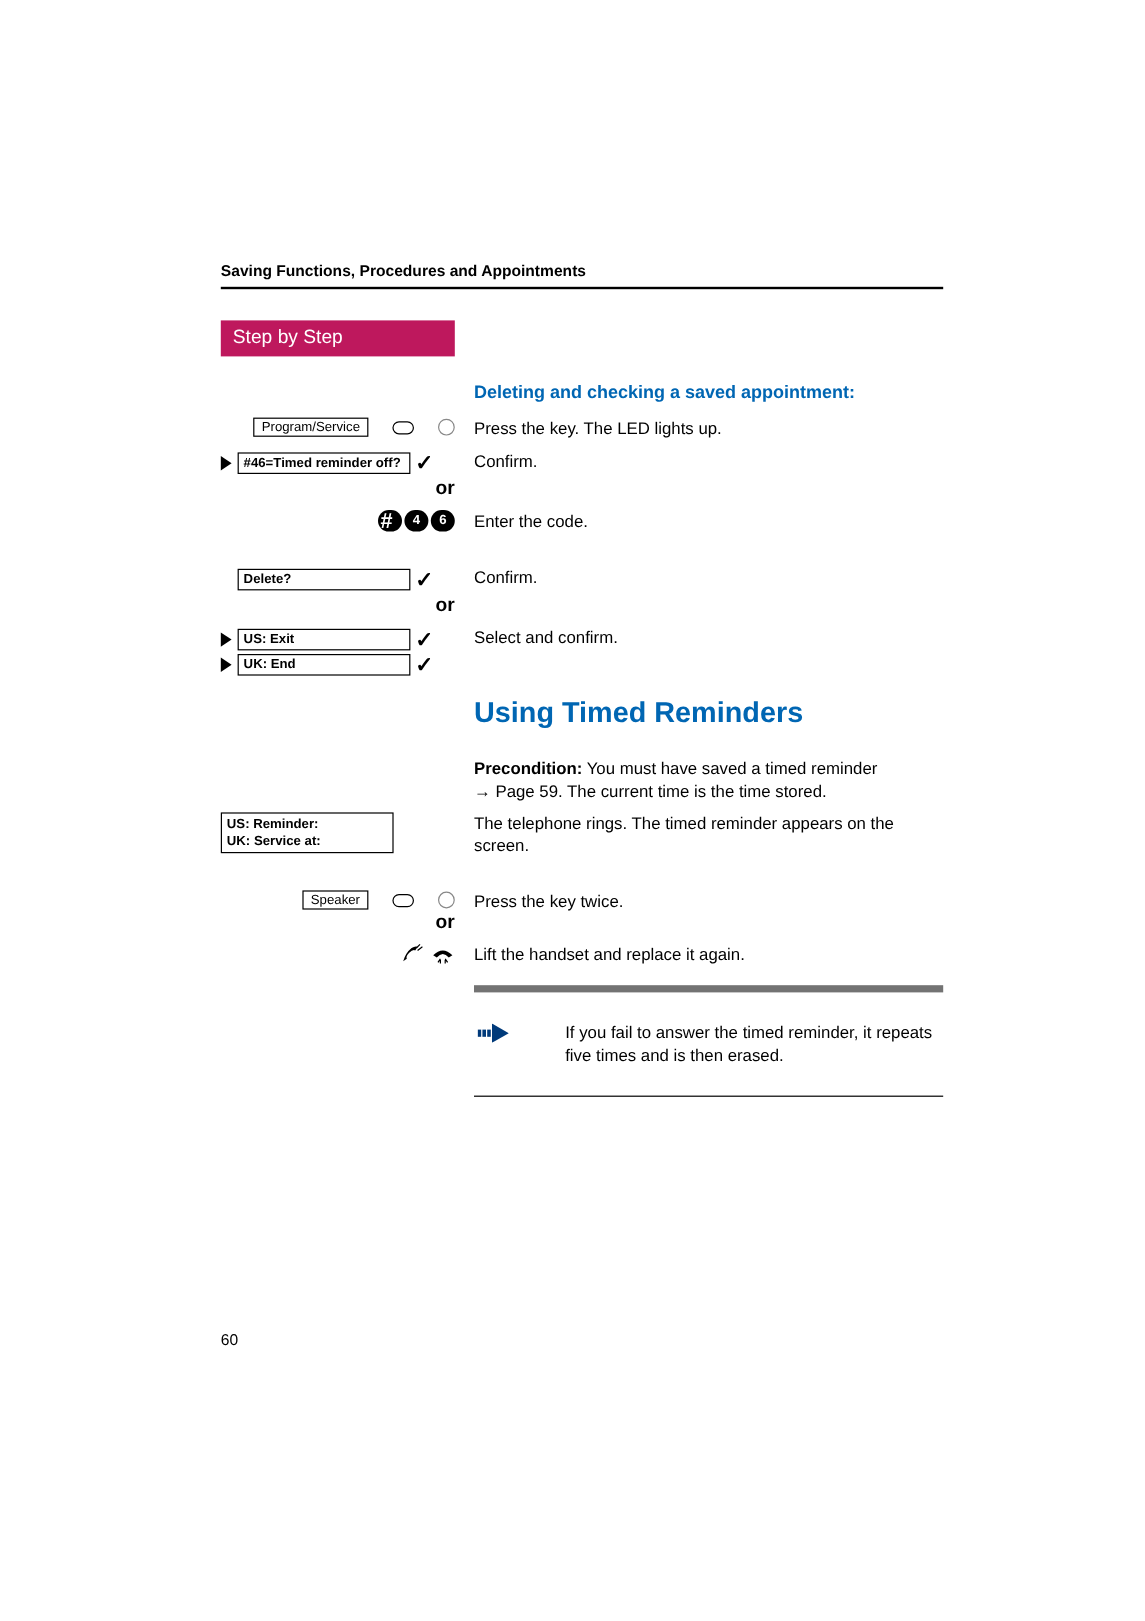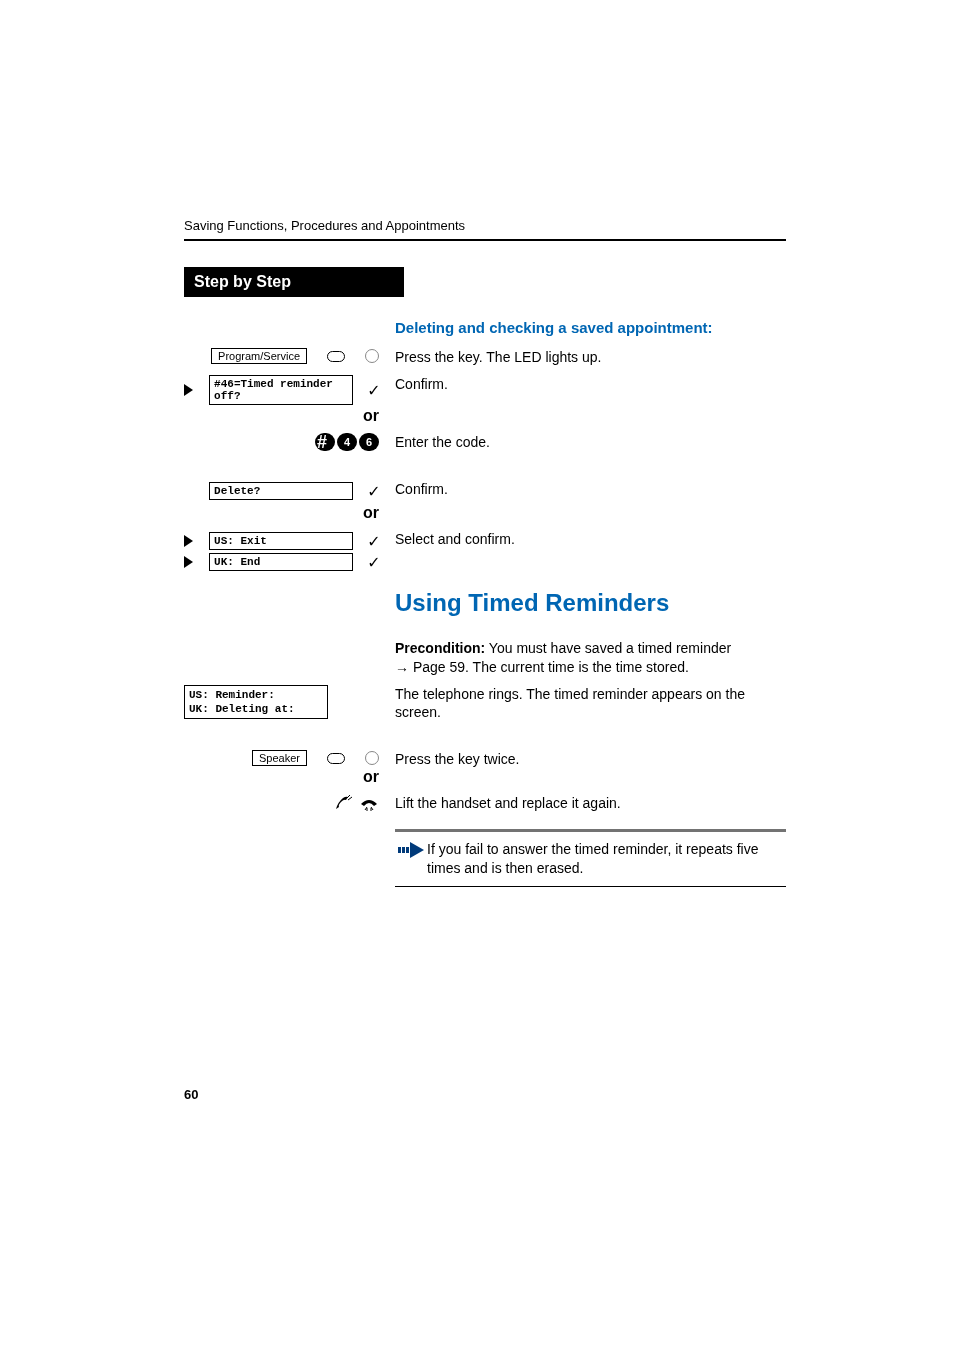--- a/index.html
+++ b/index.html
@@ -9,35 +9,35 @@
       width: 954px;
       height: 1351px;
       position: relative;
       color: #000;
     }
     .page {
       padding: 218px 168px 0 184px;
     }
     .header-title {
       font-size: 13px;
-      font-weight: normal;
+      font-weight: bold;
       margin-bottom: 6px;
     }
     .header-rule {
       border: none;
       border-top: 2px solid #000;
       margin-bottom: 26px;
     }
     .step-bar {
-      background: #000000;
+      background: #be185d;
       color: #fff;
-      font-weight: bold;
+      font-weight: normal;
       font-size: 16px;
       padding: 6px 10px;
-      width: 220px;
+      width: 195px;
     }
     .row {
       display: flex;
       align-items: flex-start;
       margin-bottom: 8px;
     }
     .row .l {
       width: 195px;
       flex-shrink: 0;
       display: flex;
@@ -135,54 +135,54 @@
       border-radius: 9px;
       display: flex;
       align-items: center;
       justify-content: center;
       font-size: 11px;
       font-weight: bold;
     }
     .display-line {
       display: flex;
       align-items: center;
-      justify-content: space-between;
+      justify-content: flex-start;
       width: 100%;
-      font-family: Liberation Mono, monospace;
     }
     .arrow-slot {
       width: 14px;
       display: flex;
       justify-content: flex-start;
     }
     .note-box {
       display: flex;
-      border-top: 3px solid #737373;
+      border-top: 6px solid #737373;
       border-bottom: 1px solid #000;
-      padding: 8px 0;
+      padding: 24px 0;
       margin-top: 8px;
+      gap: 44px;
     }
     .note-icon {
       width: 32px;
       flex-shrink: 0;
       display: flex;
       align-items: flex-start;
       justify-content: center;
       padding-top: 2px;
     }
     .note-text {
       font-size: 14px;
       line-height: 1.35;
     }
     .page-num {
       position: absolute;
-      bottom: 249px;
+      bottom: 227px;
       left: 184px;
       font-size: 13px;
-      font-weight: bold;
+      font-weight: normal;
     }
     .handset-icons {
       display: flex;
       gap: 6px;
       align-items: center;
     }
     .spacer { height: 20px; }
   </style>
 </head>
 <body>
@@ -277,21 +277,21 @@
       <b>Precondition:</b><span> You must have saved a timed reminder </span><br>
       <span>→</span><span> Page 59. The current time is the time stored.</span>
     </div>
   </div>
 
   <div class="row">
     <div class="l">
       <div class="display-line">
         <span class="display-box double">
           <span>US: Reminder:</span><br>
-          <span>UK: Deleting at:</span>
+          <span>UK: Service at:</span>
         </span>
         <span class="check" style="visibility:hidden">✓</span>
       </div>
     </div>
     <div class="r">The telephone rings. The timed reminder appears on the screen.</div>
   </div>
 
   <div class="spacer"></div>
 
   <div class="row">

